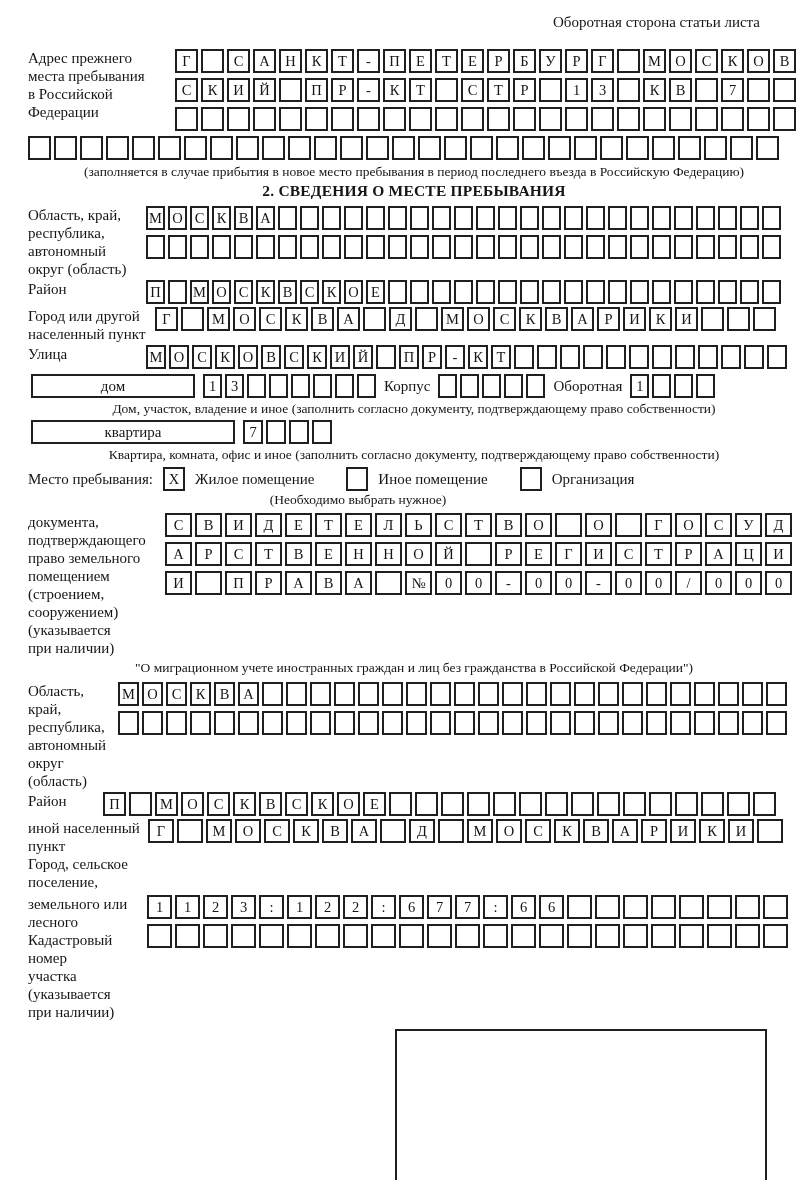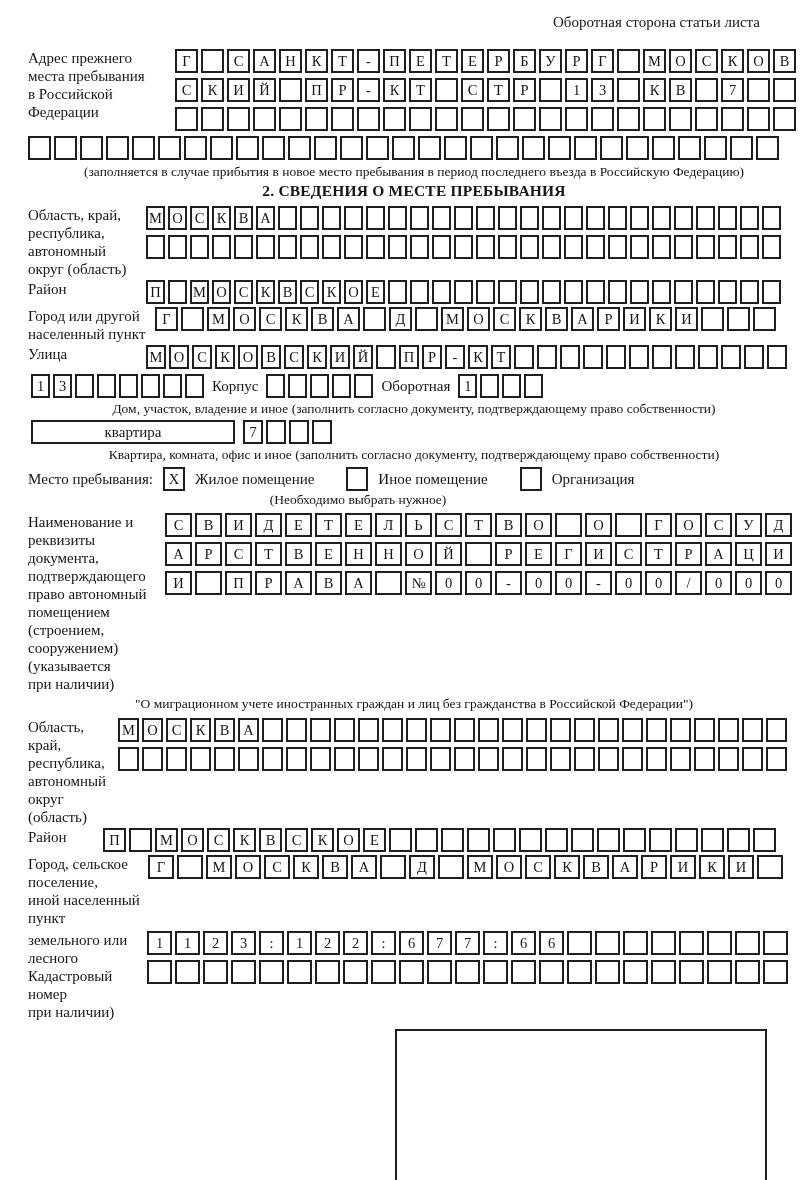--- a/index.html
+++ b/index.html
@@ -336,20 +336,21 @@
         <span class="cb" style="width: 16px;"></span>
         <span class="cb" style="width: 16px;"></span>
         <span class="cb" style="width: 16px;"></span>
         <span class="cb" style="width: 16px;"></span>
         <span class="cb" style="width: 16px;"></span>
         <span class="cb" style="width: 16px;"></span>
       </div>
   </div>
 
   <div class="house-row mb2">
+    <div class="big-box w160">дом</div>
     <div class="cells">
         <span class="cb" style="width: 15px;">1</span>
         <span class="cb" style="width: 15px;">3</span>
         <span class="cb" style="width: 15px;"></span>
         <span class="cb" style="width: 15px;"></span>
         <span class="cb" style="width: 15px;"></span>
         <span class="cb" style="width: 15px;"></span>
         <span class="cb" style="width: 15px;"></span>
         <span class="cb" style="width: 15px;"></span>
       </div>
@@ -390,23 +391,22 @@
     <span class="cb" style="width:18px"></span>
     <span class="inline-lab">Иное помещение</span>
     <span class="stay-gap"></span>
     <span class="cb" style="width:18px"></span>
     <span class="inline-lab">Организация</span>
   </div>
   <div class="caption note-mid mb5">(Необходимо выбрать нужное)</div>
 
   <div class="fld mb2">
     <div class="lab lw137">
-        <div>Наименование и реквизиты</div>
         <div>документа, подтверждающего</div>
-        <div>право автономный</div>
+        <div>право земельного</div>
         <div>помещением (строением,</div>
         <div>сооружением) (указывается</div>
         <div>при наличии)</div>
       </div>
     <div class="rows">
       <div class="cells">
           <span class="cb" style="width: 23px;">С</span>
           <span class="cb" style="width: 23px;">В</span>
           <span class="cb" style="width: 23px;">И</span>
           <span class="cb" style="width: 23px;">Д</span>
@@ -579,22 +579,22 @@
         <span class="cb" style="width: 19px;"></span>
         <span class="cb" style="width: 19px;"></span>
         <span class="cb" style="width: 19px;"></span>
         <span class="cb" style="width: 19px;"></span>
         <span class="cb" style="width: 19px;"></span>
       </div>
   </div>
 
   <div class="fld mb4">
     <div class="lab lw120">
+        <div>иной населенный пункт</div>
         <div>Город, сельское поселение,</div>
-        <div>иной населенный пункт</div>
       </div>
     <div class="cells">
         <span class="cb" style="width: 22px;">Г</span>
         <span class="cb" style="width: 22px;"></span>
         <span class="cb" style="width: 22px;">М</span>
         <span class="cb" style="width: 22px;">О</span>
         <span class="cb" style="width: 22px;">С</span>
         <span class="cb" style="width: 22px;">К</span>
         <span class="cb" style="width: 22px;">В</span>
         <span class="cb" style="width: 22px;">А</span>
@@ -612,20 +612,21 @@
         <span class="cb" style="width: 22px;">К</span>
         <span class="cb" style="width: 22px;">И</span>
         <span class="cb" style="width: 22px;"></span>
       </div>
   </div>
 
   <div class="fld">
     <div class="lab lw119">
         <div>земельного или лесного</div>
         <div>Кадастровый номер</div>
+        <div>участка (указывается</div>
         <div>при наличии)</div>
       </div>
     <div class="rows">
       <div class="cells">
           <span class="cb" style="width: 21px;">1</span>
           <span class="cb" style="width: 21px;">1</span>
           <span class="cb" style="width: 21px;">2</span>
           <span class="cb" style="width: 21px;">3</span>
           <span class="cb" style="width: 21px;">:</span>
           <span class="cb" style="width: 21px;">1</span>

